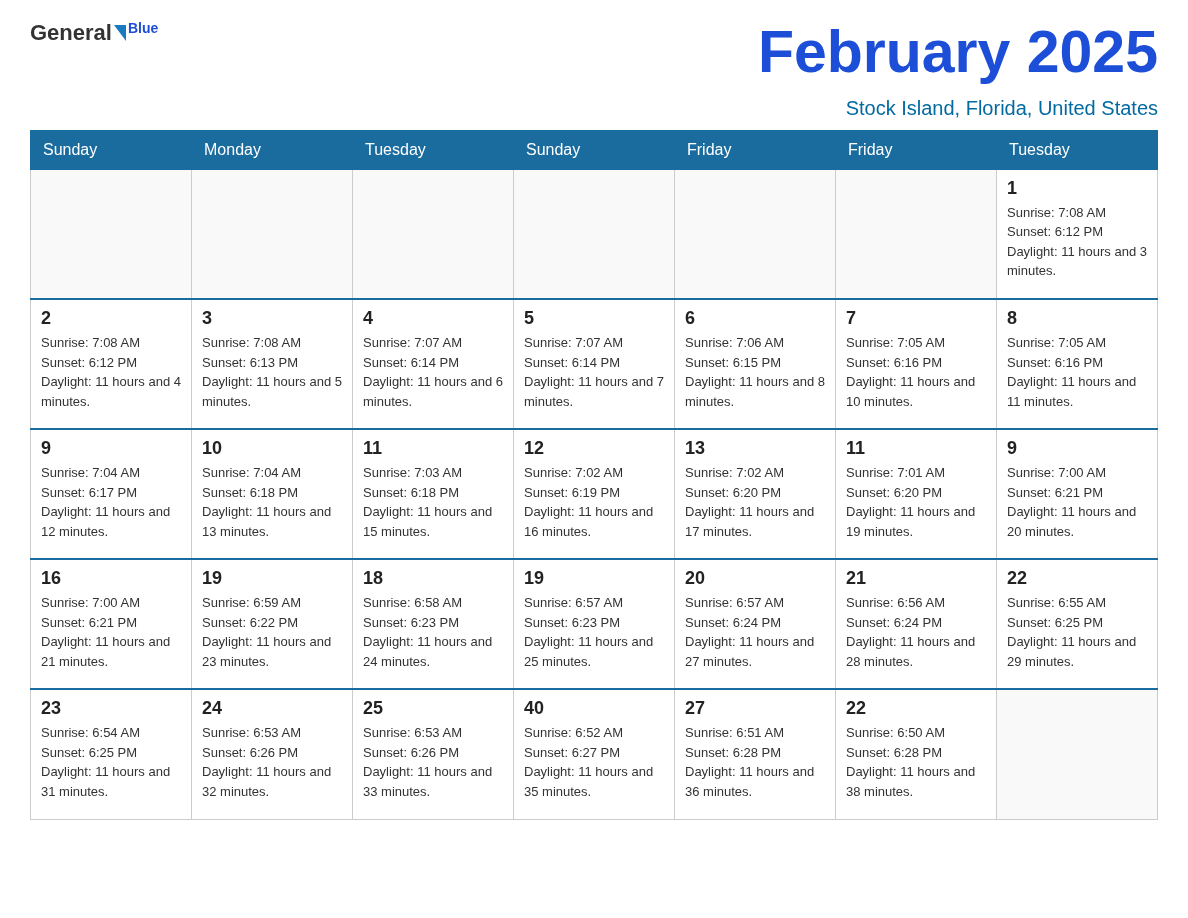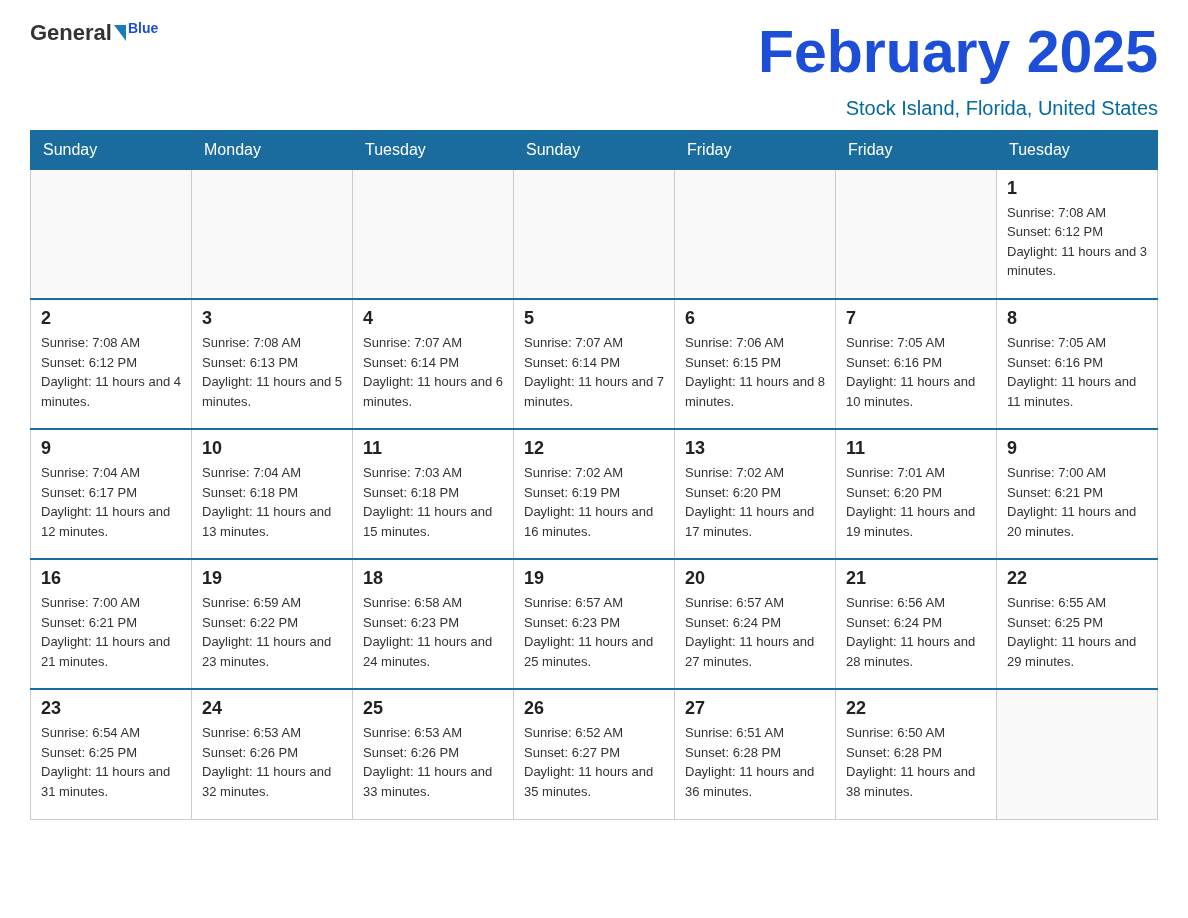--- a/index.html
+++ b/index.html
@@ -243,21 +243,21 @@
         </td>
         <td>
           <div class="day-number">24</div>
           <div class="day-info">Sunrise: 6:53 AM<br>Sunset: 6:26 PM<br>Daylight: 11 hours and 32 minutes.</div>
         </td>
         <td>
           <div class="day-number">25</div>
           <div class="day-info">Sunrise: 6:53 AM<br>Sunset: 6:26 PM<br>Daylight: 11 hours and 33 minutes.</div>
         </td>
         <td>
-          <div class="day-number">26</div>
+          <div class="day-number">40</div>
           <div class="day-info">Sunrise: 6:52 AM<br>Sunset: 6:27 PM<br>Daylight: 11 hours and 35 minutes.</div>
         </td>
         <td>
           <div class="day-number">27</div>
           <div class="day-info">Sunrise: 6:51 AM<br>Sunset: 6:28 PM<br>Daylight: 11 hours and 36 minutes.</div>
         </td>
         <td>
           <div class="day-number">22</div>
           <div class="day-info">Sunrise: 6:50 AM<br>Sunset: 6:28 PM<br>Daylight: 11 hours and 38 minutes.</div>
         </td>

